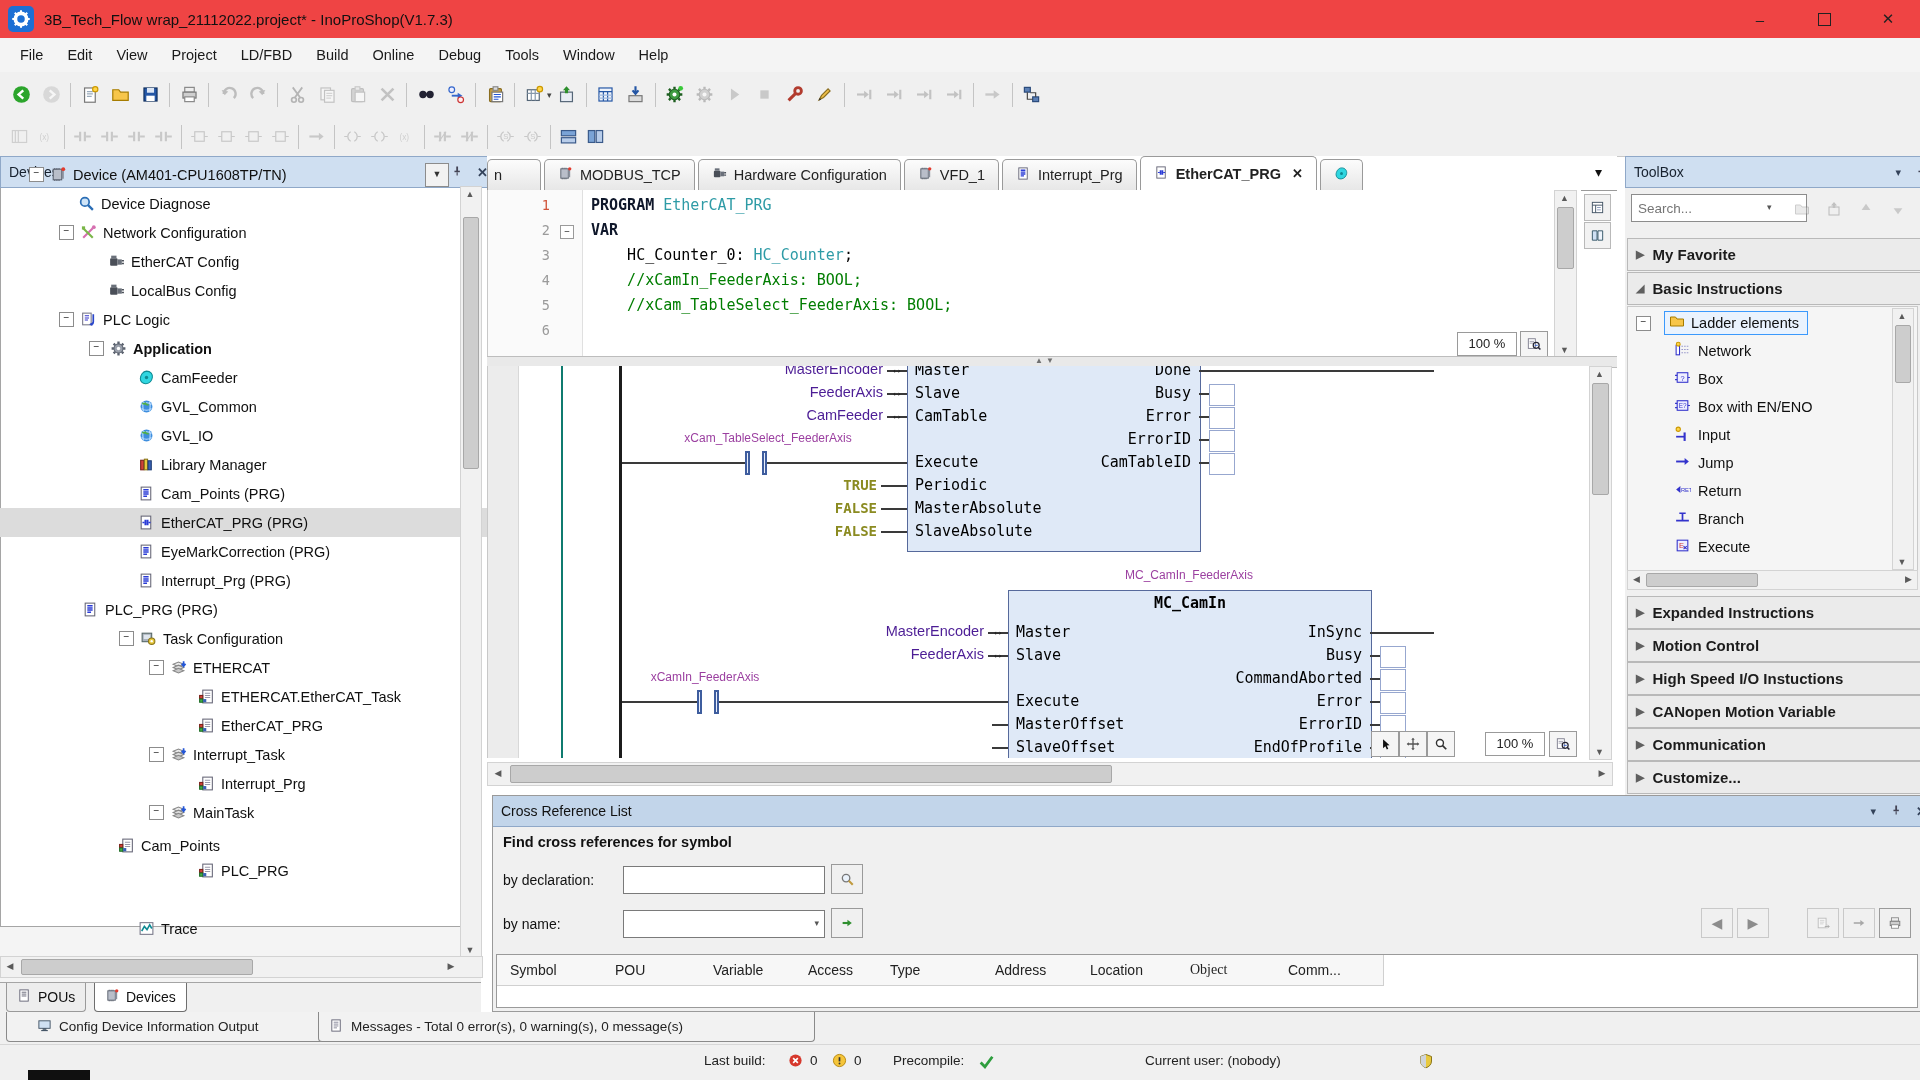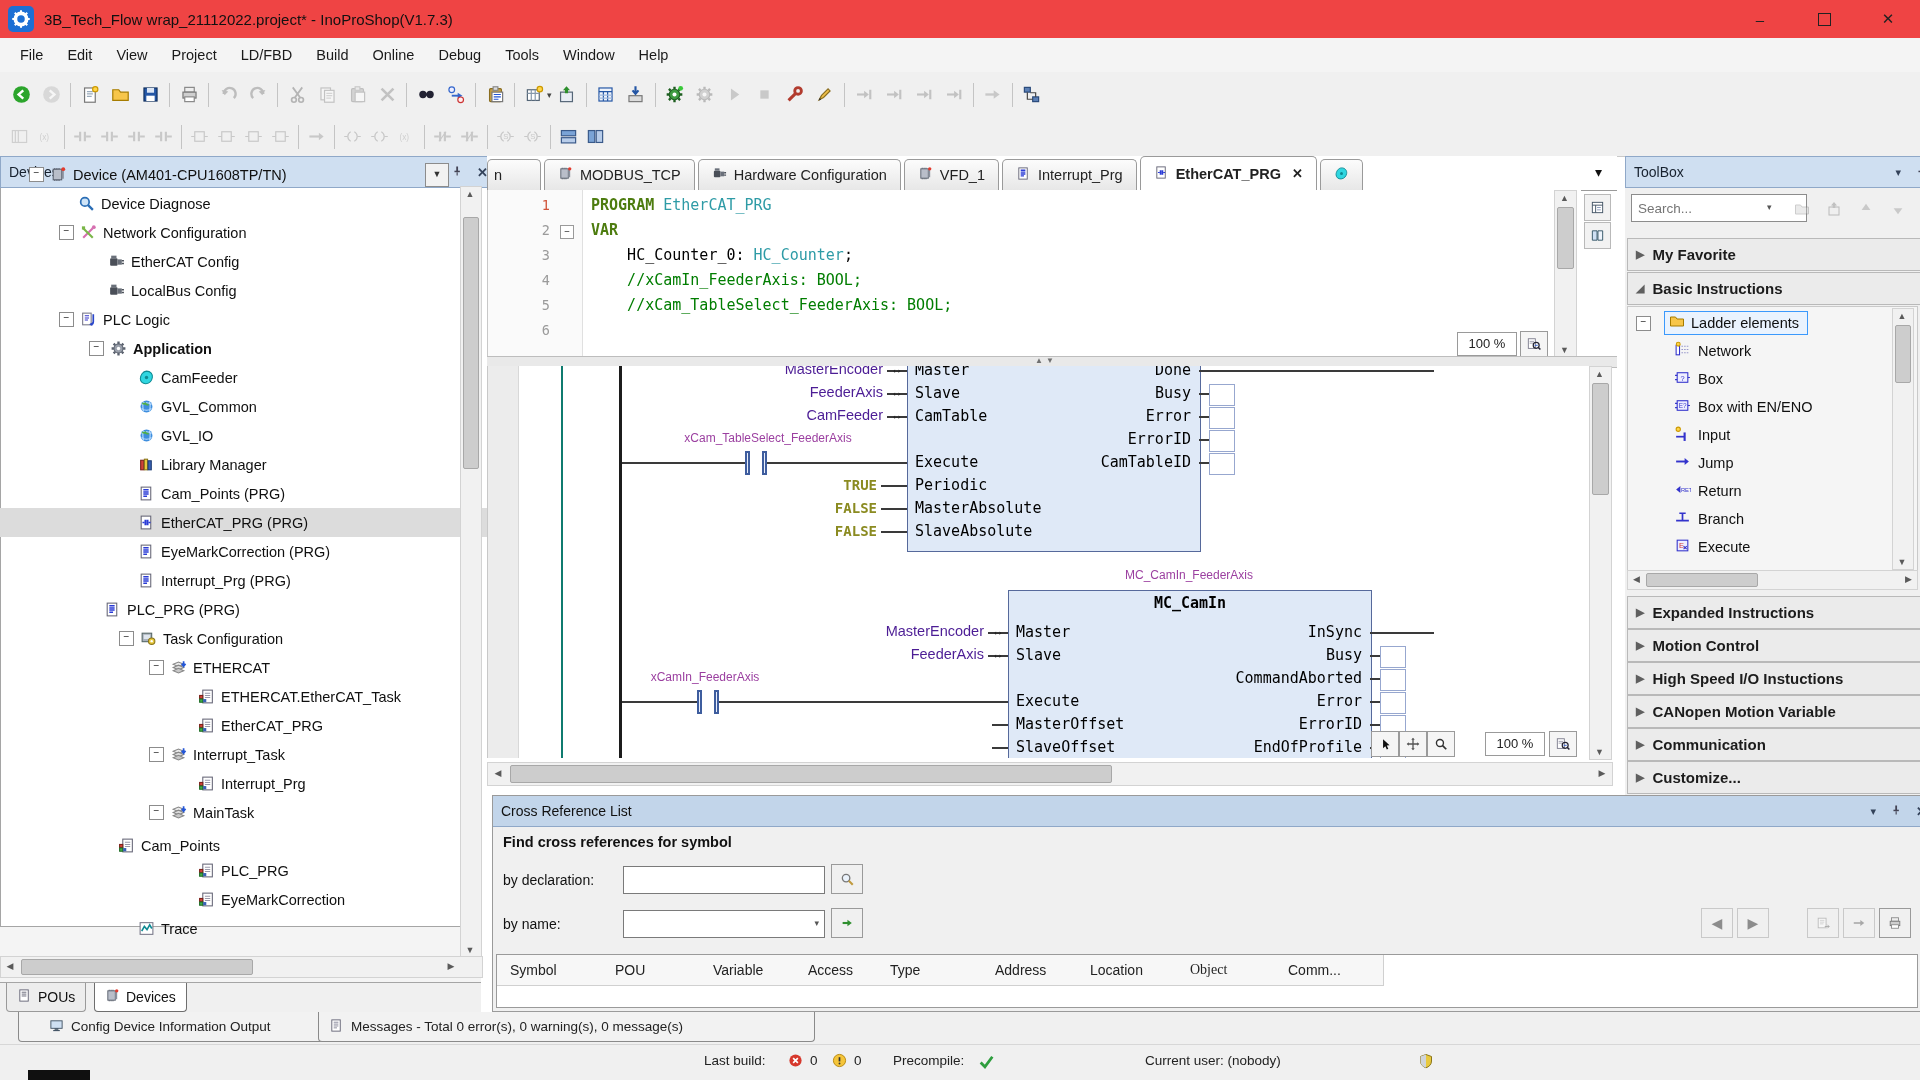--- a/index.html
+++ b/index.html
@@ -49,21 +49,21 @@
   .etab.active{background:#fff;font-weight:bold;height:33px;position:relative;z-index:2;}
   .etab .x{font-weight:bold;font-size:13px;margin-left:4px;color:#222;}
   .etab.stub{width:40px;overflow:hidden;padding:0 6px;}
   #codepane{left:0;top:34px;width:1093px;height:166px;background:#fff;overflow:hidden;border-left:1px solid #c8c8c8;}
   #codegutter{position:absolute;left:0;top:0;width:94px;height:166px;background:#fafafa;border-right:1px solid #e0e0e0;}
   .cline{position:absolute;left:0;width:100%;height:25px;font-family:"DejaVu Sans Mono",monospace;font-size:15px;}
   .cnum{position:absolute;left:0;top:3px;width:62px;text-align:right;color:#9a9a9a;font-size:13.5px;}
   .cnum.cur{color:#d0543a;}
   .cfold{position:absolute;left:72px;top:6px;width:12px;height:12px;border:1px solid #9a9a9a;background:#fff;font-size:9px;line-height:10px;text-align:center;color:#333;}
   .ctext{position:absolute;left:103px;top:2px;white-space:pre;}
-  .kw{color:#4d7c0f;font-weight:bold;}
+  .kw{color:#0f172a;font-weight:bold;}
   .type{color:#2e9ba6;}
   .cm{color:#007d00;}
   .pl{color:#000;}
   .zoombadge{position:absolute;border:1px solid #9a9a9a;background:#fff;font-size:13px;color:#222;text-align:center;line-height:21px;}
   .sidebtn{position:absolute;width:25px;height:25px;border:1px solid #b9b9b9;background:#f2f2f2;display:flex;align-items:center;justify-content:center;}
   #vsplit{left:0;top:200px;width:1130px;height:10px;background:#e9e9e9;border-top:1px solid #bdbdbd;border-bottom:1px solid #bdbdbd;}
   #vsplit .grip{position:absolute;left:548px;top:-1px;font-size:8px;color:#707070;letter-spacing:3px;}
   
   #ladderpane{left:0;top:210px;width:1124px;height:392px;background:#fff;overflow:hidden;border-left:1px solid #c8c8c8;}
   #ladder-surface{position:absolute;left:0;top:0;width:1124px;height:392px;}
@@ -664,21 +664,21 @@
         </div>
         <div class="tree-row" style="top: 410px; padding-left: 138px;">
           <span class="ticon">
             <svg viewBox="0 0 16 16" width="17" height="17">
               <rect x="3" y="2" width="9" height="12" fill="#fff" stroke="#667"></rect>
               <path d="M5 4.5h5M5 6.5h5M5 8.5h5M5 10.5h3.5" stroke="#2a3bd6" stroke-width="1.4"></path>
             </svg>
           </span>
           <span class="lbl">Interrupt_Prg (PRG)</span>
         </div>
-        <div class="tree-row" style="top: 439px; padding-left: 104px;">
+        <div class="tree-row" style="top: 439px; padding-left: 82px;">
           <span class="ticon">
             <svg viewBox="0 0 16 16" width="17" height="17">
               <rect x="3" y="2" width="9" height="12" fill="#fff" stroke="#667"></rect>
               <path d="M5 4.5h5M5 6.5h5M5 8.5h5M5 10.5h3.5" stroke="#2a3bd6" stroke-width="1.4"></path>
             </svg>
           </span>
           <span class="lbl">PLC_PRG (PRG)</span>
         </div>
         <div class="tree-row" style="top: 468px; padding-left: 119px;">
           <span class="exp">−</span>
@@ -780,32 +780,20 @@
           <span class="ticon">
             <svg viewBox="0 0 16 16" width="17" height="17">
               <rect x="4.5" y="2" width="9" height="12" fill="#fff" stroke="#667"></rect>
               <path d="M6.5 5h5M6.5 7h5M6.5 9h5" stroke="#99a"></path>
               <rect x="1.5" y="7" width="3" height="3" fill="#d04238" stroke="#7a1f18"></rect>
               <rect x="1.5" y="10.4" width="3" height="3" fill="#3fae49" stroke="#1f6e27"></rect>
               <rect x="4.8" y="10.4" width="3" height="3" fill="#3a62b5"></rect>
             </svg>
           </span>
           <span class="lbl">PLC_PRG</span>
-        </div>
-        <div class="tree-row" style="top: 729px; padding-left: 198px;">
-          <span class="ticon">
-            <svg viewBox="0 0 16 16" width="17" height="17">
-              <rect x="4.5" y="2" width="9" height="12" fill="#fff" stroke="#667"></rect>
-              <path d="M6.5 5h5M6.5 7h5M6.5 9h5" stroke="#99a"></path>
-              <rect x="1.5" y="7" width="3" height="3" fill="#d04238" stroke="#7a1f18"></rect>
-              <rect x="1.5" y="10.4" width="3" height="3" fill="#3fae49" stroke="#1f6e27"></rect>
-              <rect x="4.8" y="10.4" width="3" height="3" fill="#3a62b5"></rect>
-            </svg>
-          </span>
-          <span class="lbl">EyeMarkCorrection</span>
         </div>
         <div class="tree-row" style="top: 758px; padding-left: 138px;">
           <span class="ticon">
             <svg viewBox="0 0 16 16" width="17" height="17">
               <rect x="2" y="2.5" width="12" height="11" fill="#fff" stroke="#778"></rect>
               <path d="M3.5 10.5 L6 6 L8.5 9 L11 4.5 L13 8" stroke="#0e8a93" stroke-width="1.5" fill="none"></path>
             </svg>
           </span>
           <span class="lbl">Trace</span>
         </div>
@@ -1304,21 +1292,21 @@
         <div class="cr-th" style="left: 298px; width: 82px;">Access</div>
         <div class="cr-th" style="left: 380px; width: 105px;">Type</div>
         <div class="cr-th" style="left: 485px; width: 95px;">Address</div>
         <div class="cr-th" style="left: 580px; width: 100px;">Location</div>
         <div class="cr-th" style="left: 680px; width: 98px; font-family: Liberation Serif, serif;">Object</div>
         <div class="cr-th" style="left: 778px; width: 95px;">Comm...</div>
       </div>
   </div>
 
   <div id="bottomtabs" class="abs">
-      <div class="dock-tab" style="left: 18px; width: 300px; padding-left: 30px;">
+      <div class="dock-tab" style="left: 6px; width: 300px; padding-left: 30px;">
         <span><svg viewBox="0 0 16 16" width="15" height="15">
             <rect x="2" y="3" width="12" height="8" fill="#cfe0f2" stroke="#456"></rect>
             <rect x="6" y="11" width="4" height="1.6" fill="#456"></rect>
             <rect x="4.5" y="12.8" width="7" height="1.2" fill="#456"></rect>
           </svg></span>
         <span style="white-space:nowrap;overflow:hidden">Config Device Information Output</span>
       </div>
       <div class="dock-tab" style="left: 318px; width: 475px;">
         <span><svg viewBox="0 0 16 16" width="15" height="15">
             <rect x="3" y="2" width="9" height="12" fill="#fff" stroke="#667"></rect>

